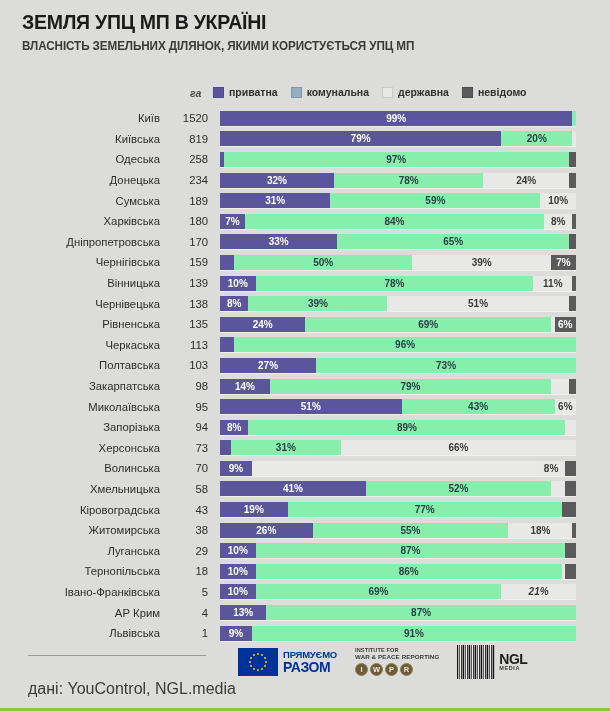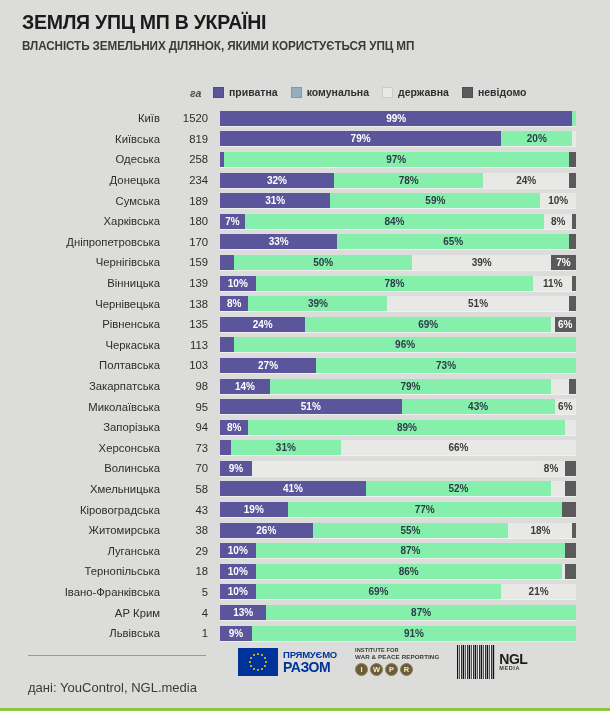--- a/index.html
+++ b/index.html
@@ -73,21 +73,21 @@
   .seg.kom{background:#86efac;color:#2d3d47;}
   .seg.derz{background:#e8e8e6;color:#3a3a3a;}
   .seg.nevid{background:#5a5a5a;color:#ffffff;}
 
   
   .footer{
     position:absolute;left:0;bottom:0;width:610px;height:74px;
   }
   .source-wrap{position:absolute;left:28px;top:18px;width:185px;}
   .source-rule{width:178px;height:1px;background:#9a9a98;margin-bottom:7px;}
-  .source-text{font-size:13px;color:#3a3a3a;white-space:nowrap;margin-top:24px;}
+  .source-text{font-size:16px;color:#3a3a3a;white-space:nowrap;margin-top:24px;}
 
   .logos{position:absolute;left:238px;top:8px;display:flex;align-items:center;gap:18px;}
 
   
   .logo-eu{display:flex;align-items:center;gap:5px;}
   .eu-flag{
     width:40px;height:28px;background:#003399;position:relative;
     display:flex;align-items:center;justify-content:center;
   }
   .eu-stars{position:relative;width:20px;height:20px;}
@@ -482,21 +482,21 @@
       <div class="row">
         <div class="row-name">Івано-Франківська</div>
         <div class="row-value">5</div>
         <div class="bar-track">
           <div class="seg priv" style="width: 10%;">
             <span>10%</span>
           </div>
           <div class="seg kom" style="width: 69%;">
             <span>69%</span>
           </div>
-          <div class="seg derz" style="width: 21%;">
+          <div class="seg derz" style="width: 21%; font-style: italic;">
             <span>21%</span>
           </div>
         </div>
       </div>
       <div class="row">
         <div class="row-name">АР Крим</div>
         <div class="row-value">4</div>
         <div class="bar-track">
           <div class="seg priv" style="width: 13%;">
             <span>13%</span>

